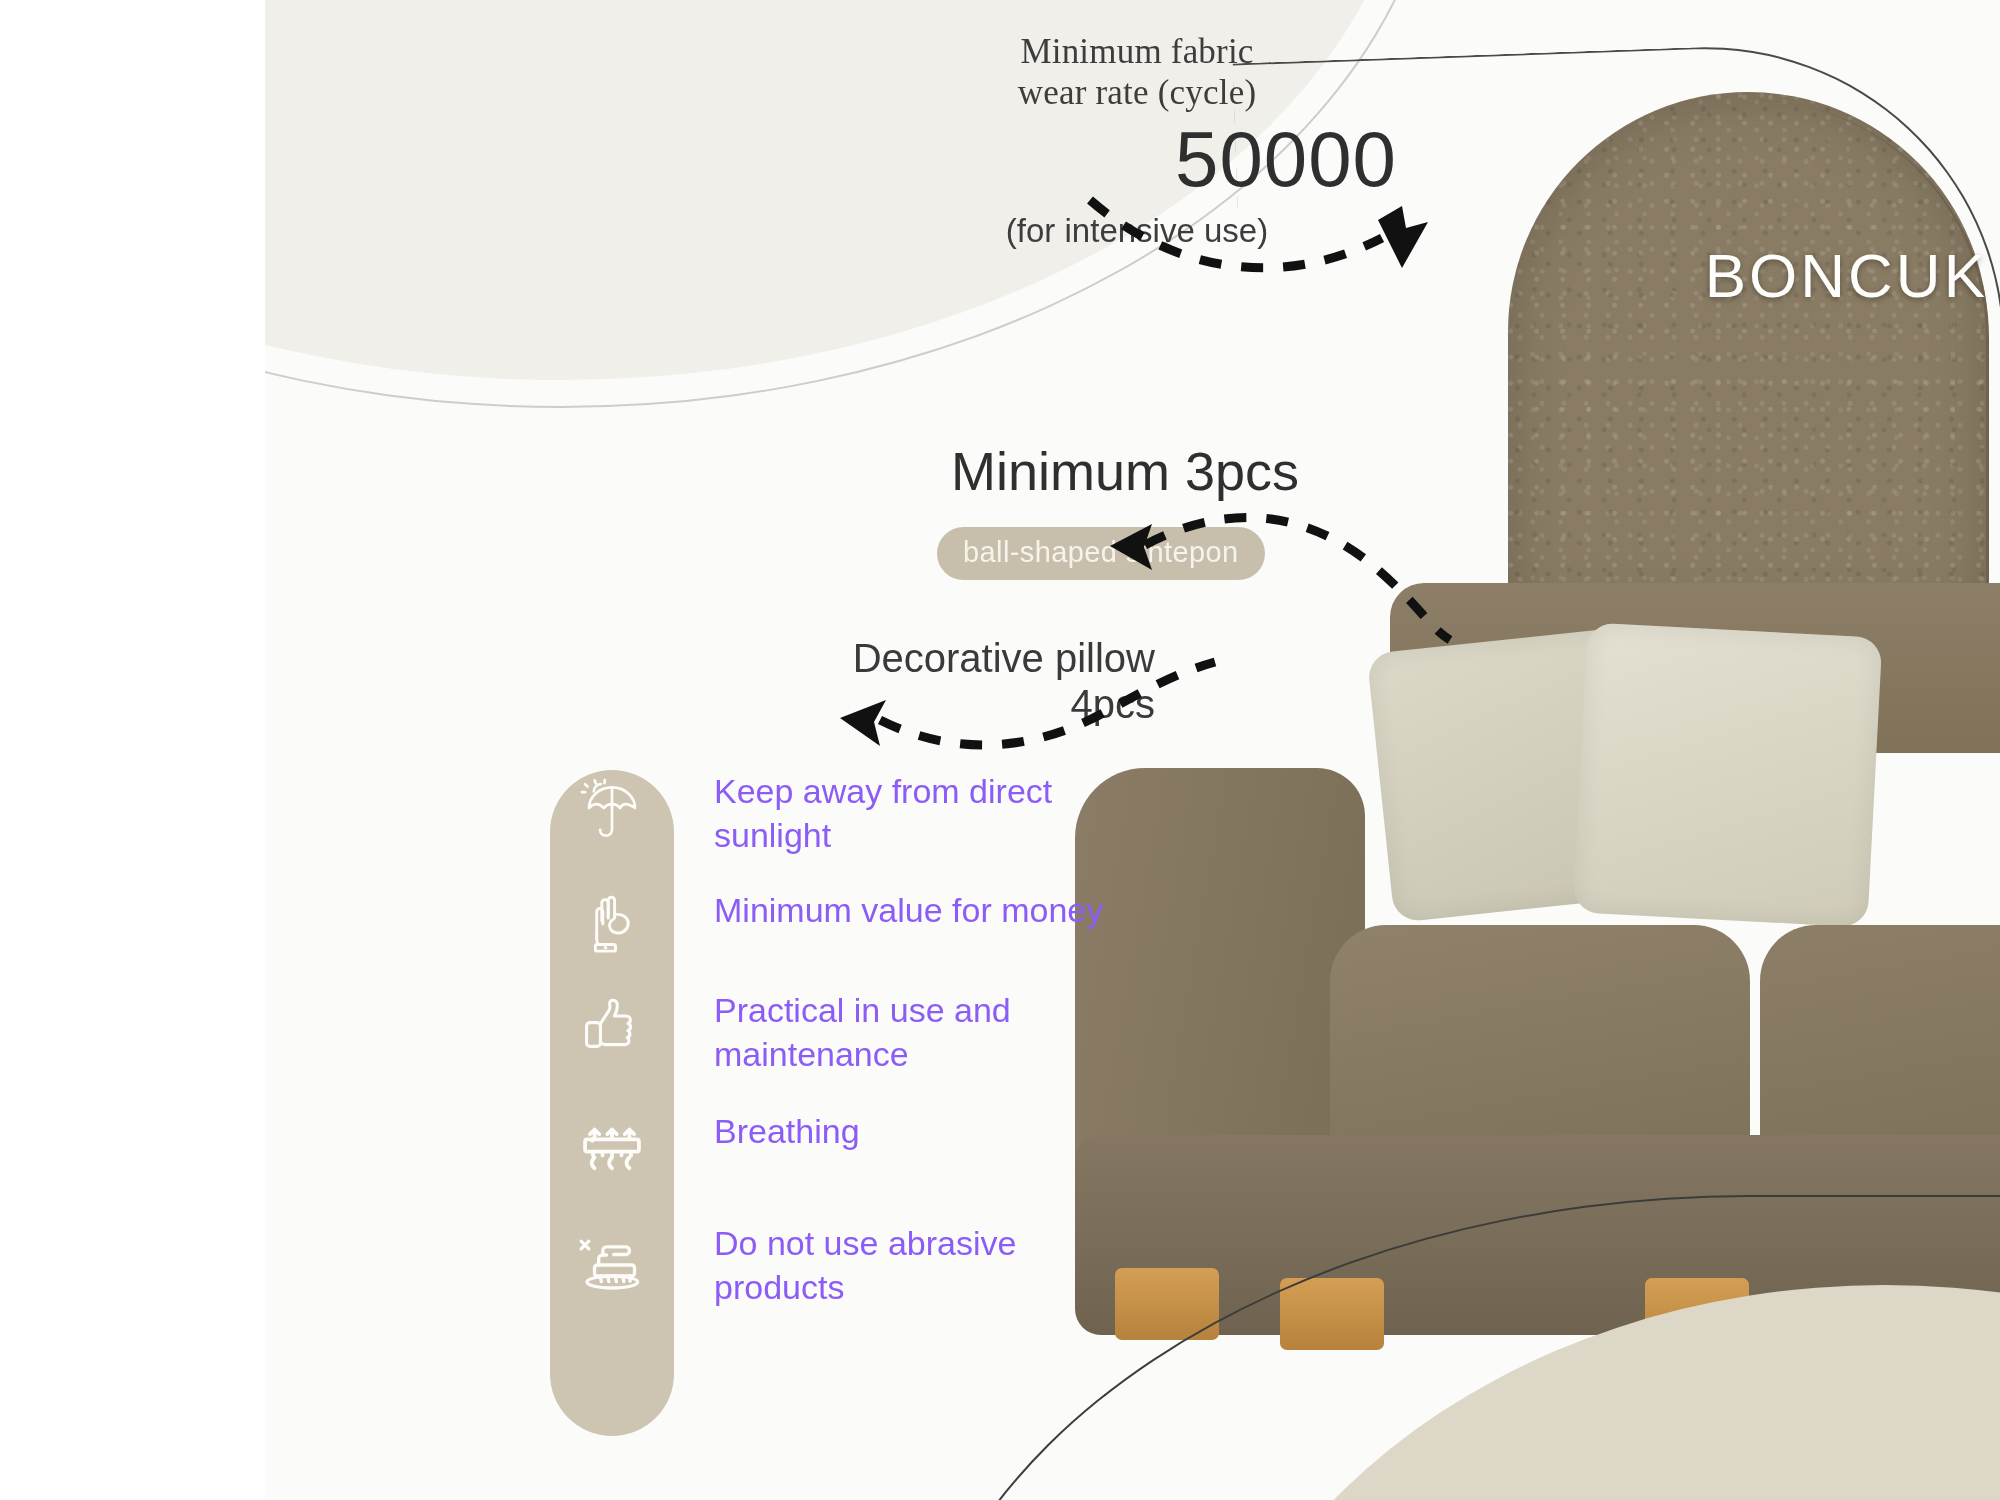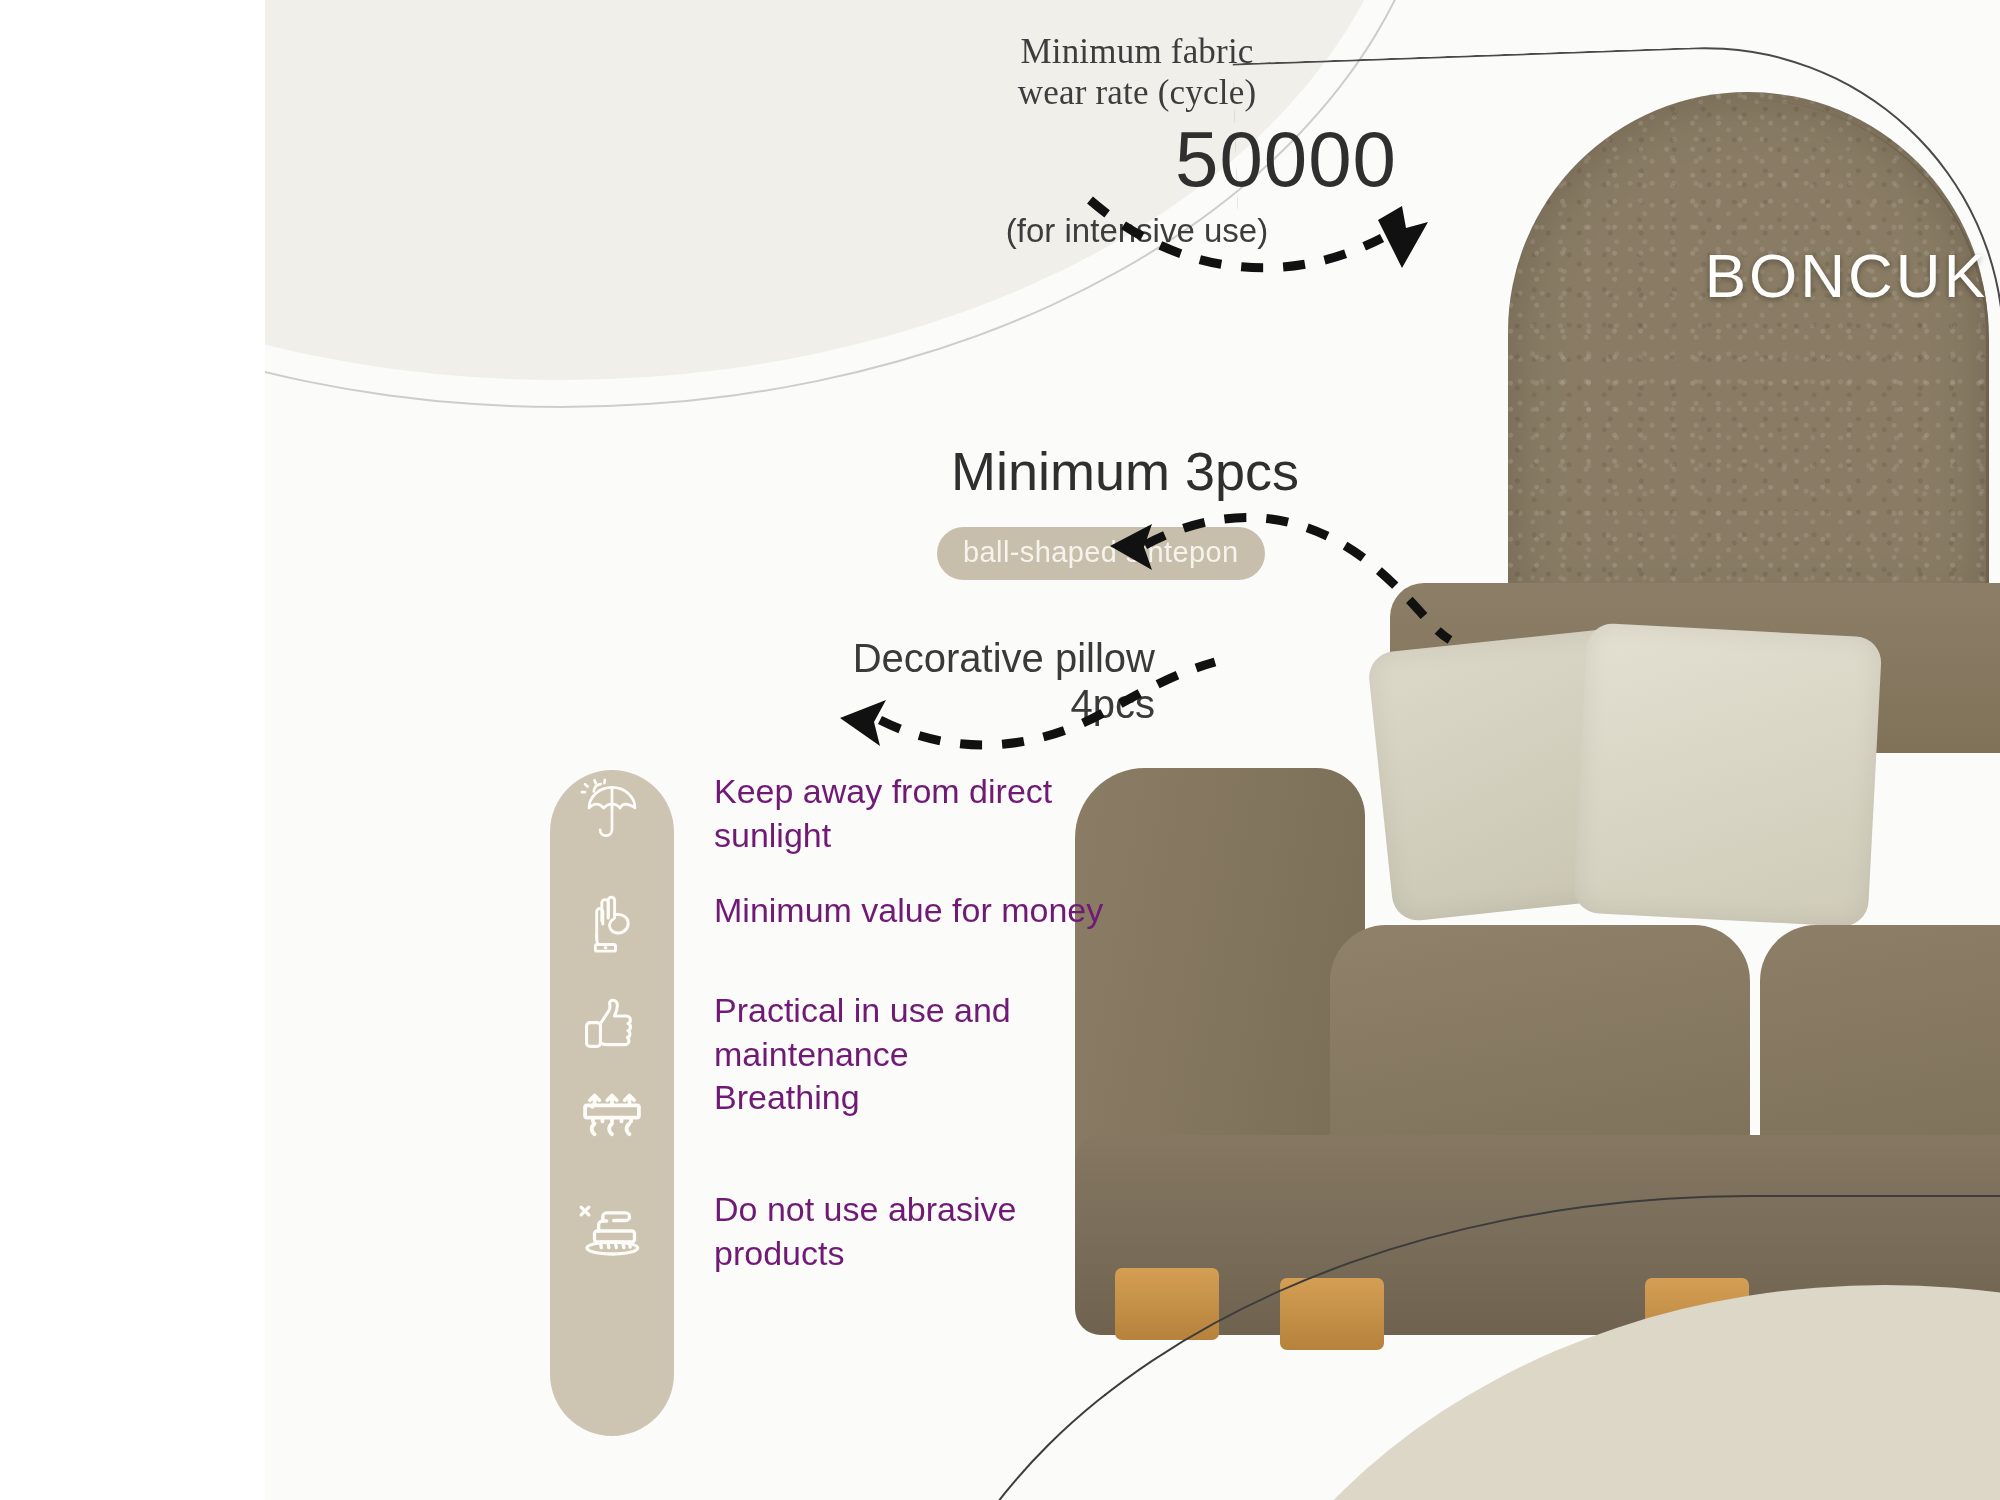--- a/index.html
+++ b/index.html
@@ -70,21 +70,21 @@
     position:absolute;left:285px;top:770px;width:124px;height:666px;
     background:#cdc5b2;border-radius:62px;
   }
   .features{position:absolute;left:285px;top:770px;width:700px;}
   .feature{display:flex;align-items:flex-start;}
   .feature .ico{
     width:124px;flex:0 0 124px;display:flex;align-items:center;justify-content:center;
   }
   .feature .ico svg{display:block;}
   .feature .txt{
-    margin-left:40px;font-size:34px;line-height:1.28;color:#701a75;
+    margin-left:40px;font-size:34px;line-height:1.28;color:#8b5cf6;
     font-family:"Liberation Sans",sans-serif;white-space:pre-line;
   }
   
   .sofa{position:absolute;left:955px;top:0;width:1045px;height:1500px;}
   .backrest{
     position:absolute;left:288px;top:92px;width:480px;height:520px;
     background:
       radial-gradient(circle at 22% 18%, rgba(255,255,255,.12) 0 3px, transparent 4px),
       radial-gradient(circle at 62% 44%, rgba(0,0,0,.10) 0 3px, transparent 4px),
       radial-gradient(circle at 84% 76%, rgba(255,255,255,.10) 0 3px, transparent 4px),
@@ -238,21 +238,21 @@
             <path d="M13.5 34V15.5a2.1 2.1 0 0 1 4.2 0V24"></path>
             <path d="M25.8 17.6c2.8-.6 6.7.2 8.3 2.6 2.2 3.2.7 7.5-2.6 9.2-3 1.6-7 .7-8.6-2-1.4-2.4-.4-5.5 2.2-6.8"></path>
             <path d="M13.5 31v3.5c0 1.6.5 2.7 1.3 3.6"></path>
             <rect x="12.6" y="38" width="13.8" height="4.6" rx="1.2"></rect>
             <path d="M19.3 40.3h.5"></path>
           </svg>
         </span>
         <span class="txt">Minimum value for money</span>
       </div>
 
-      <div class="feature" style="">
+      <div class="feature" style="margin-bottom:34px">
         <span class="ico">
           <svg width="74" height="74" viewBox="0 0 48 48" fill="none" stroke="#fdfcf8" stroke-width="2" stroke-linecap="round" stroke-linejoin="round">
             <path d="M16.5 22.5l5.5-8.5c.8-1.3.8-2.6.5-4.2-.3-1.6 1-2.8 2.4-2.5 1.6.3 2.6 1.6 2.6 3.4 0 2.3-.8 4.6-1.9 6.8h7.6c1.6 0 2.7 1.2 2.7 2.6 0 1.1-.6 1.9-1.5 2.3.9.3 1.6 1.2 1.6 2.3 0 1.1-.7 2-1.7 2.3.8.4 1.3 1.2 1.3 2.2 0 1.1-.7 2-1.7 2.3.7.4 1.1 1.1 1.1 2 0 1.4-1.1 2.6-2.7 2.6H20.5c-1.6 0-2.7-.4-4-1.3"></path>
             <rect x="7.5" y="21.8" width="9" height="15.4" rx="2.2"></rect>
           </svg>
         </span>
         <span class="txt">Practical in use and
 maintenance</span>
       </div>
 

